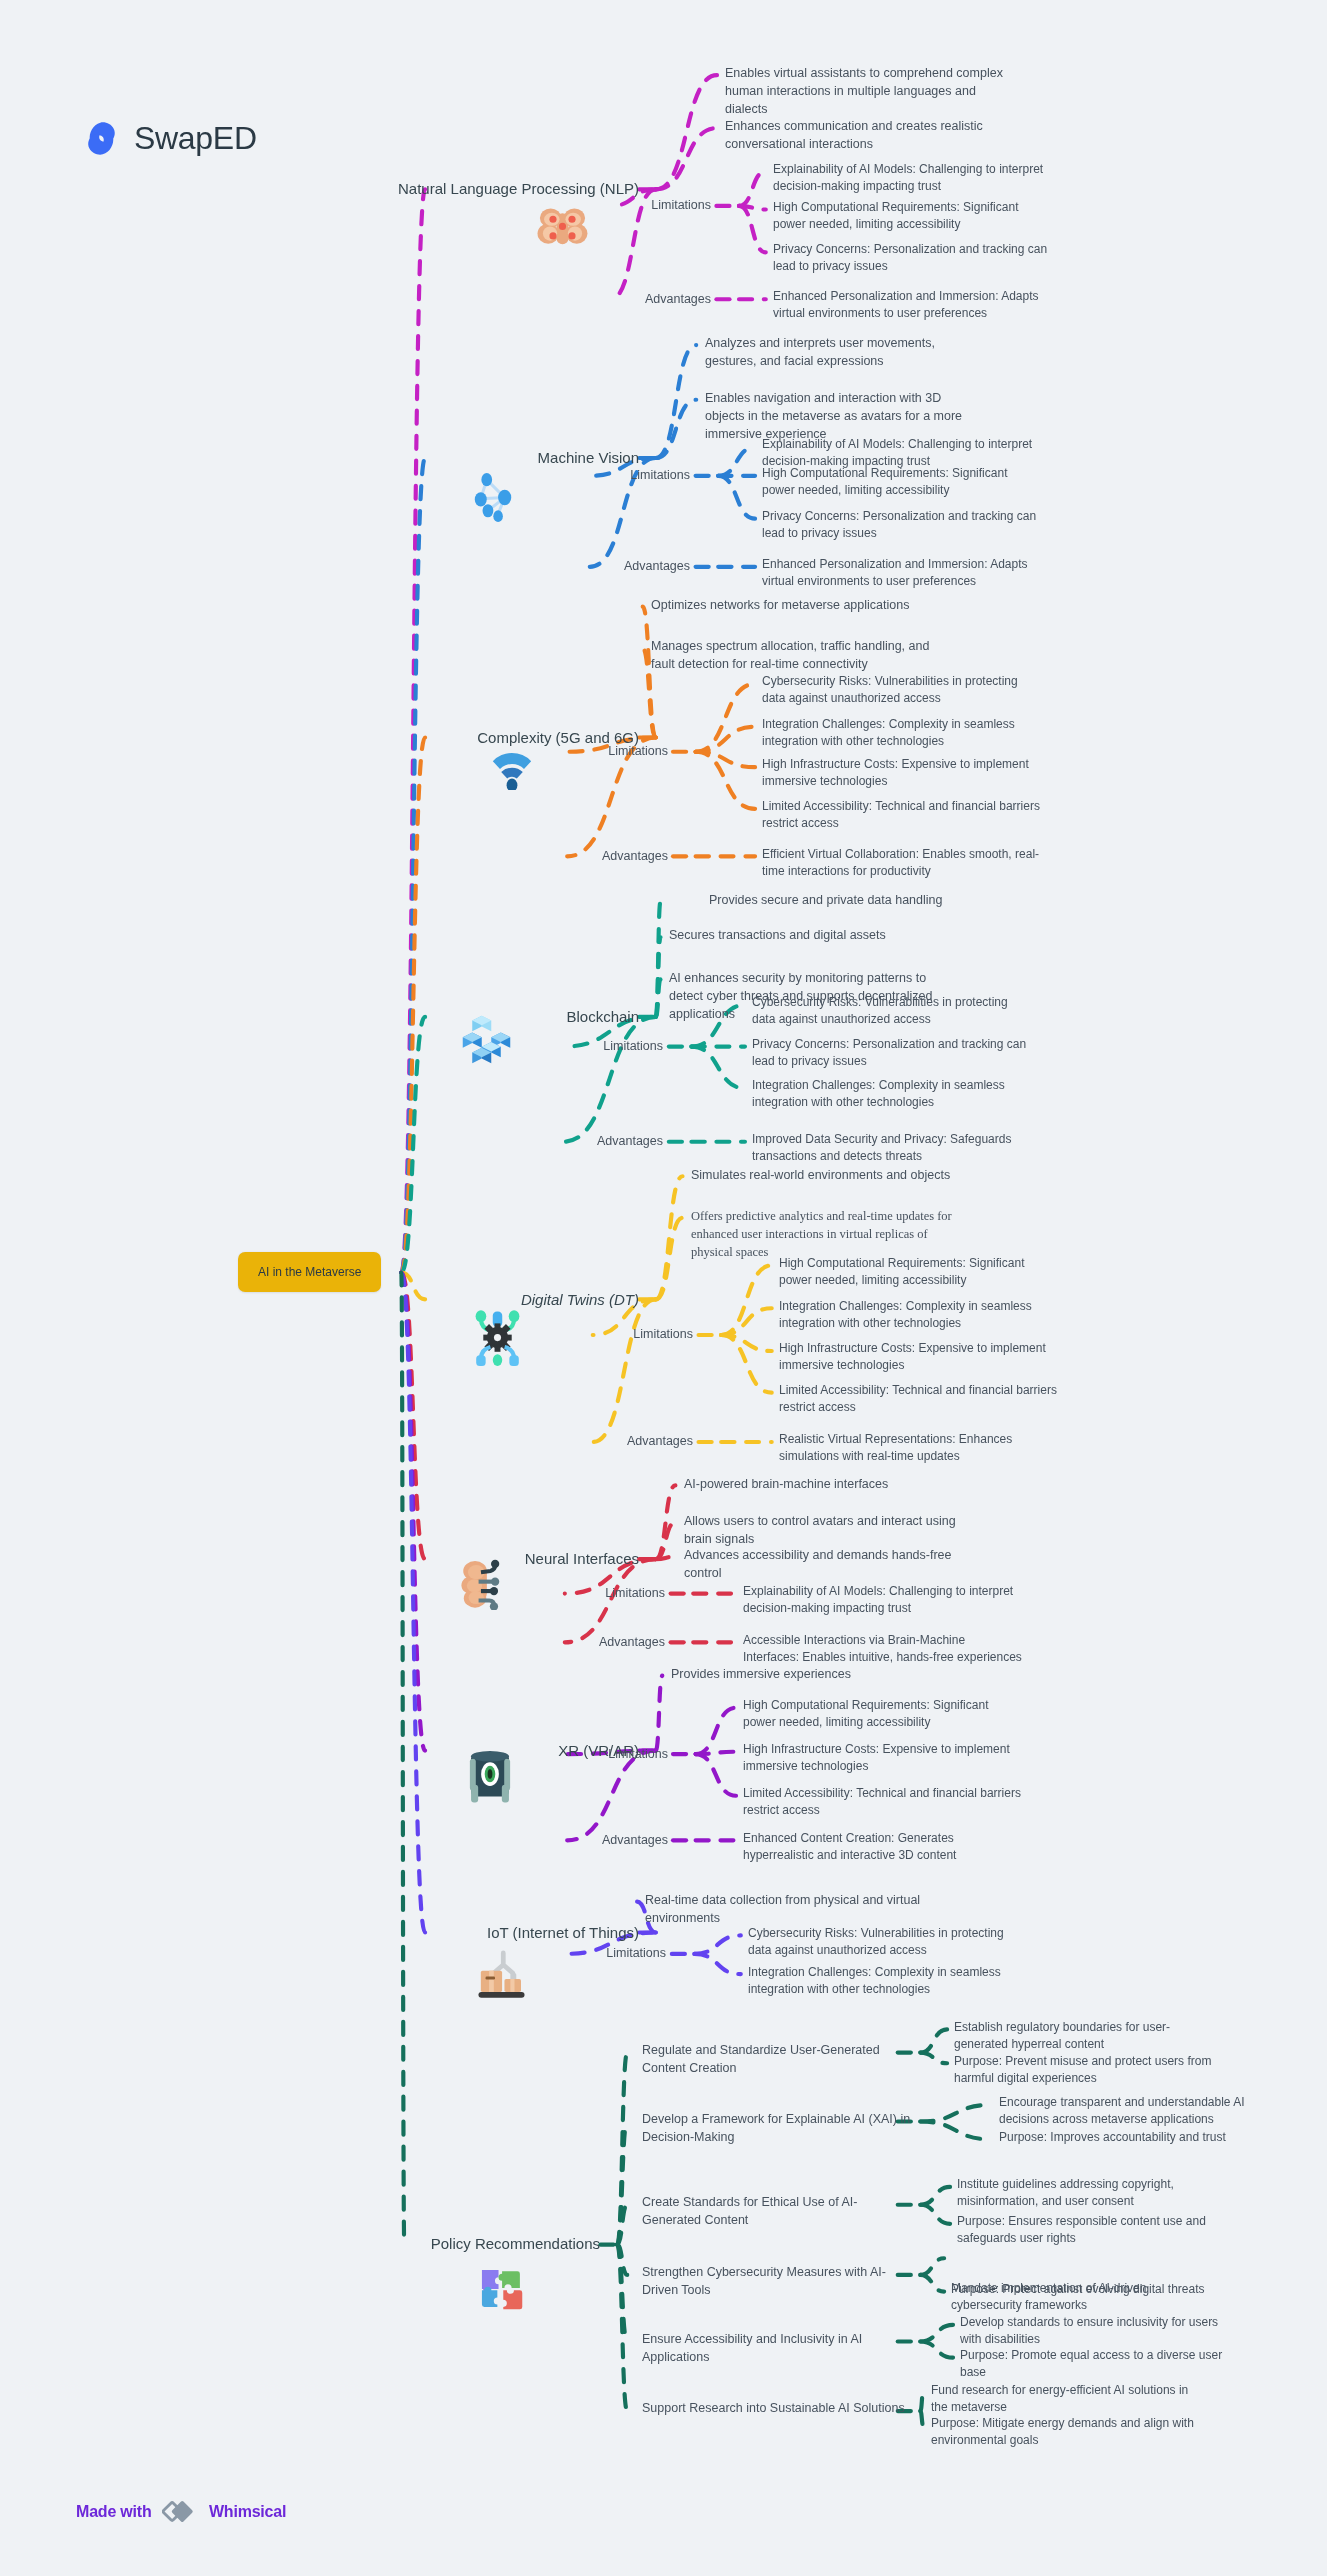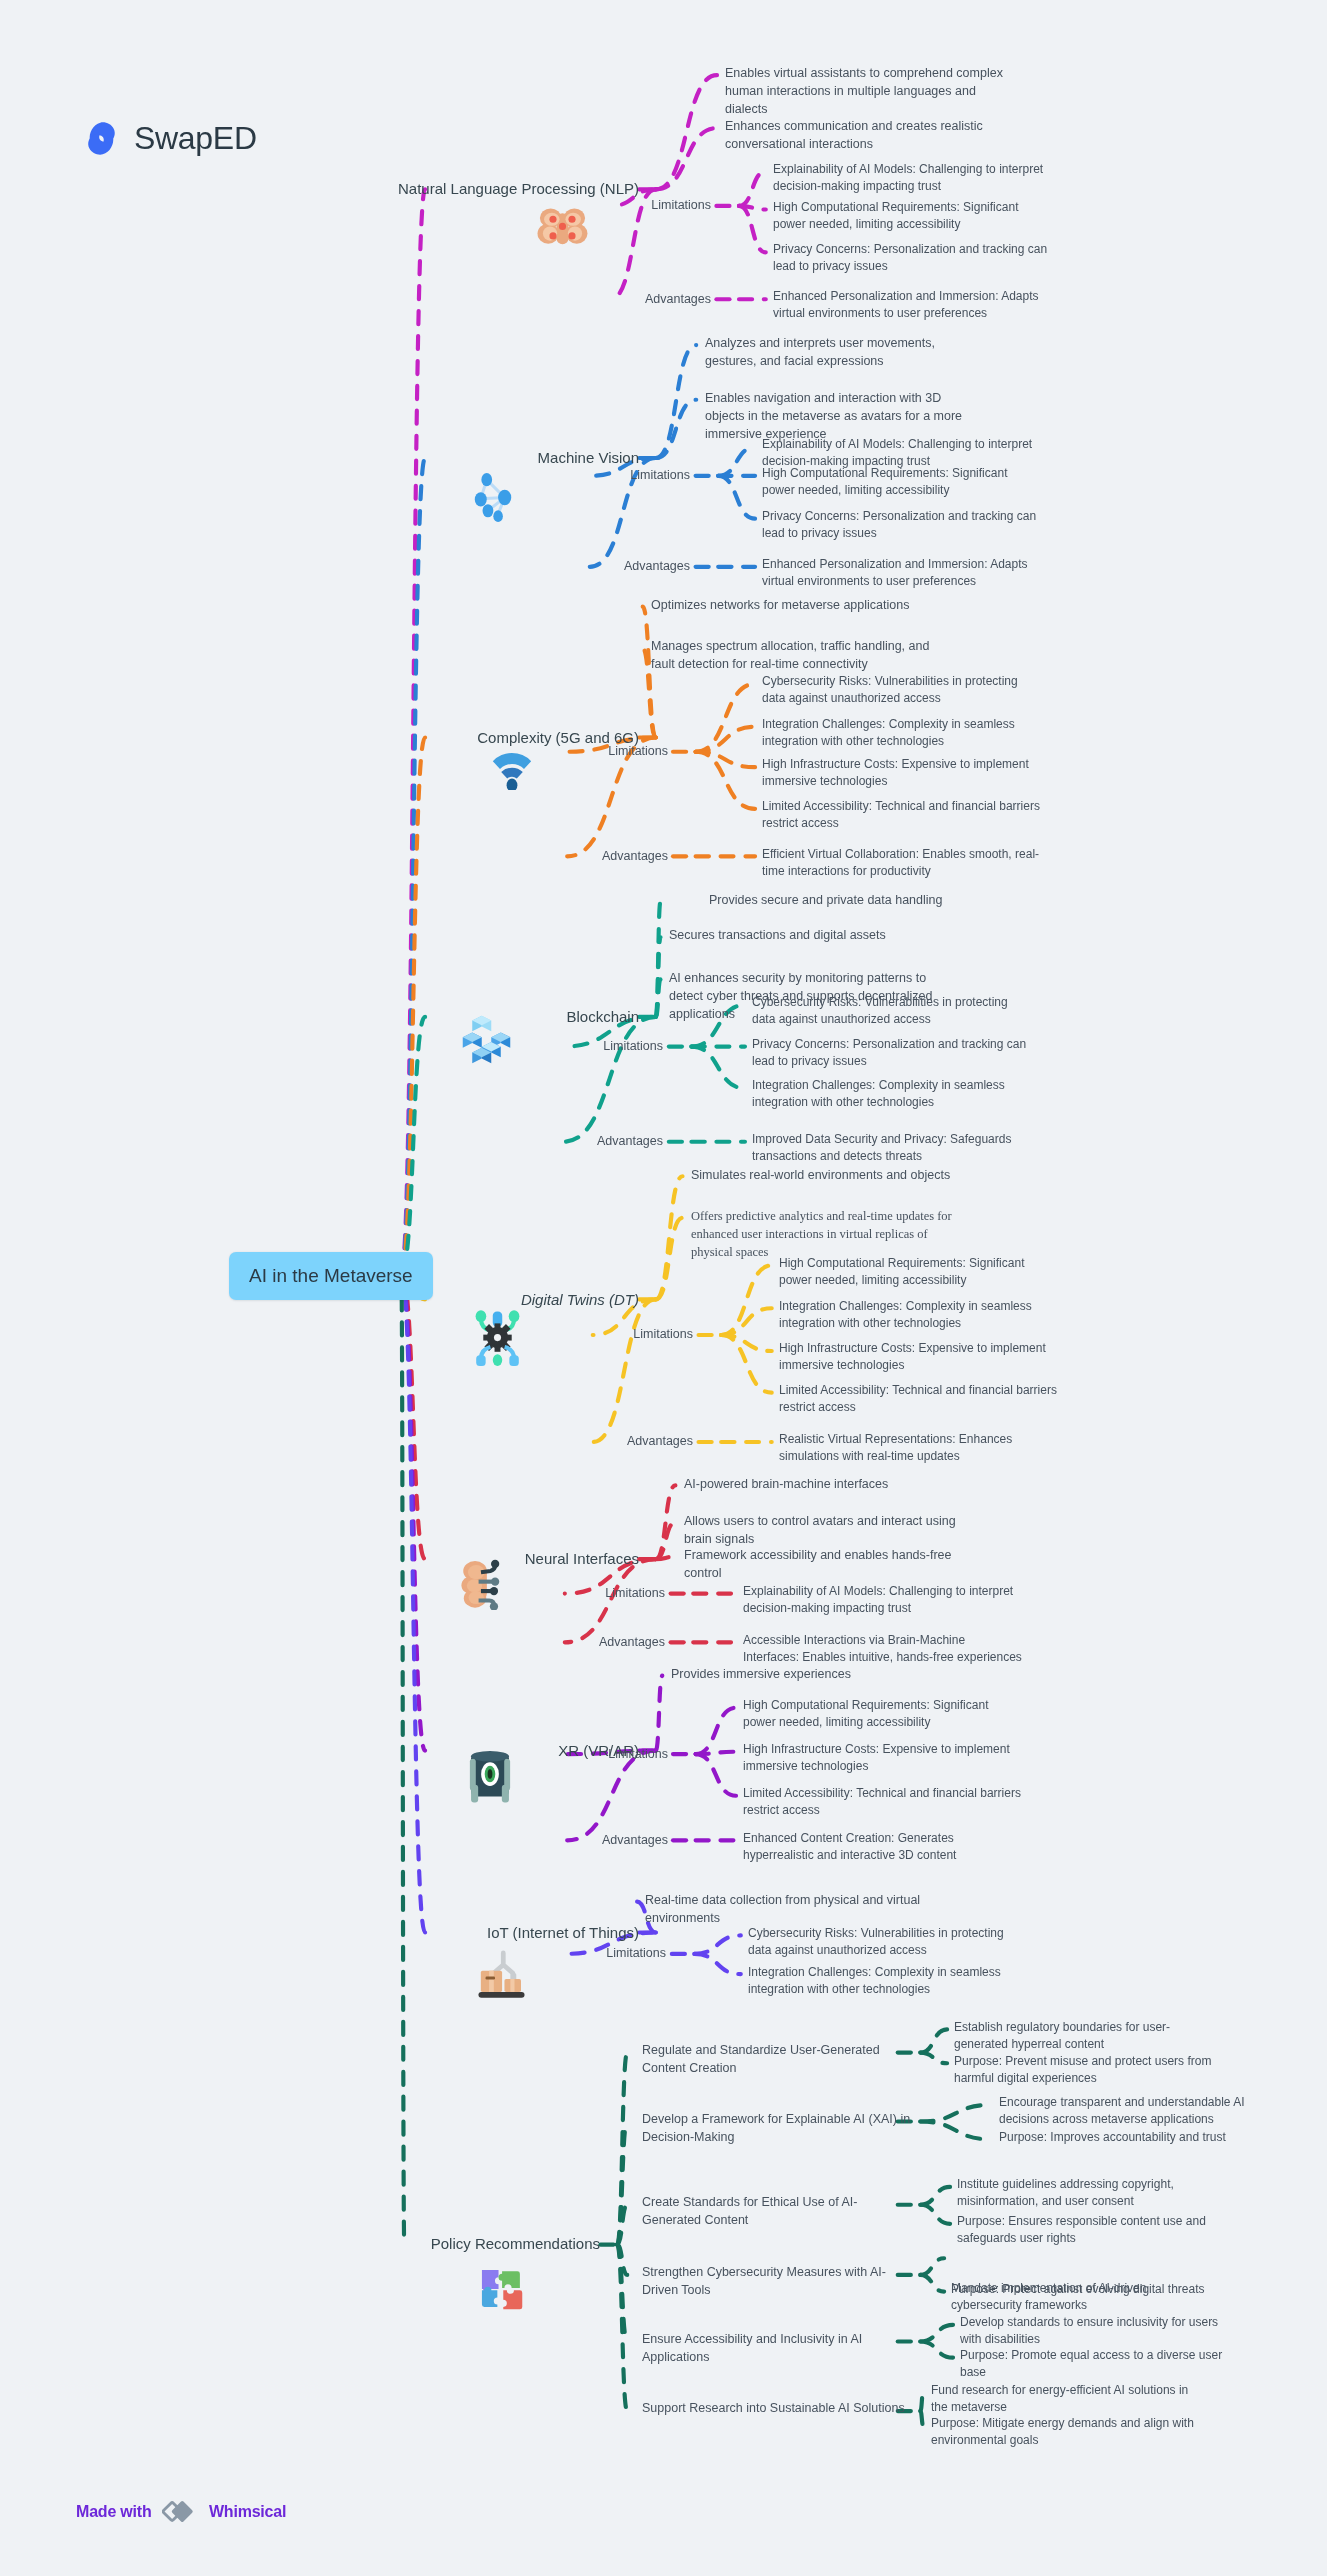--- a/index.html
+++ b/index.html
@@ -33,23 +33,23 @@
     white-space: pre-line;
   }
   .node.lvl1 { font-size: 15px; color: #37474f; }
   .node.lvl2 { font-size: 12.5px; color: #47525e; }
   .node.lvl3 { font-size: 12px; color: #47525e; }
   .node.right  { text-align: left; }
   .node.leftal { text-align: right; }
 
   
   .root-pill {
-    position: absolute; left: 229px; top: 1252px;
-    background: #7dd3fc; border-radius: 7.1px;
-    padding: 13px 20px; font-size: 19px; color: #2b3a45;
+    position: absolute; left: 238px; top: 1252px;
+    background: #eab308; border-radius: 7.1px;
+    padding: 13px 20px; font-size: 12px; color: #2b3a45;
     box-shadow: 0 0.6px 1.8px rgba(20,40,60,.10);
     white-space: nowrap;
   }
 
   
   .icon { position: absolute; }
 </style>
 </head>
 <body>
 
@@ -350,21 +350,21 @@
             <path d="M40 56 L58 56"></path>
           </g>
           <circle cx="62" cy="56" r="7" fill="#2d4049"></circle>
           <g stroke="#5f7b85" stroke-width="7" fill="none">
             <path d="M36 72 L54 72 q8 0 8 8"></path>
           </g>
           <circle cx="62" cy="82" r="7" fill="#5f7b85"></circle>
         </svg></div>
       <div class="node lvl2 right" style="top: 1475px; left: 684px; width: 279px;">AI-powered brain-machine interfaces</div>
       <div class="node lvl2 right" style="top: 1512px; left: 684px; width: 279px;">Allows users to control avatars and interact using brain signals</div>
-      <div class="node lvl2 right" style="top: 1546px; left: 684px; width: 279px;">Framework accessibility and enables hands-free control</div>
+      <div class="node lvl2 right" style="top: 1546px; left: 684px; width: 279px;">Advances accessibility and demands hands-free control</div>
       <div class="node lvl2 leftal" style="top: 1584px; left: 510px; width: 155px;">Limitations</div>
       <div class="node lvl3 right" style="top: 1583px; left: 743px; width: 279px;">Explainability of AI Models: Challenging to interpret decision-making impacting trust</div>
       <div class="node lvl2 leftal" style="top: 1633px; left: 510px; width: 155px;">Advantages</div>
       <div class="node lvl3 right" style="top: 1632px; left: 743px; width: 279px;">Accessible Interactions via Brain-Machine Interfaces: Enables intuitive, hands-free experiences</div>
       <div class="node lvl1 leftal" style="top: 1740px; left: 330px; width: 309px;">XR (VR/AR)</div>
       <div class="icon" style="left: 465px; top: 1748px;"><svg width="50" height="58" viewBox="0 0 84 98">
           <rect x="10" y="10" width="64" height="72" rx="8" fill="#2c4a56"></rect>
           <ellipse cx="42" cy="14" rx="32" ry="9" fill="#3b5d6b"></ellipse>
           <rect x="10" y="62" width="12" height="30" rx="5" fill="#8fb3ae"></rect>
           <rect x="62" y="62" width="12" height="30" rx="5" fill="#8fb3ae"></rect>

